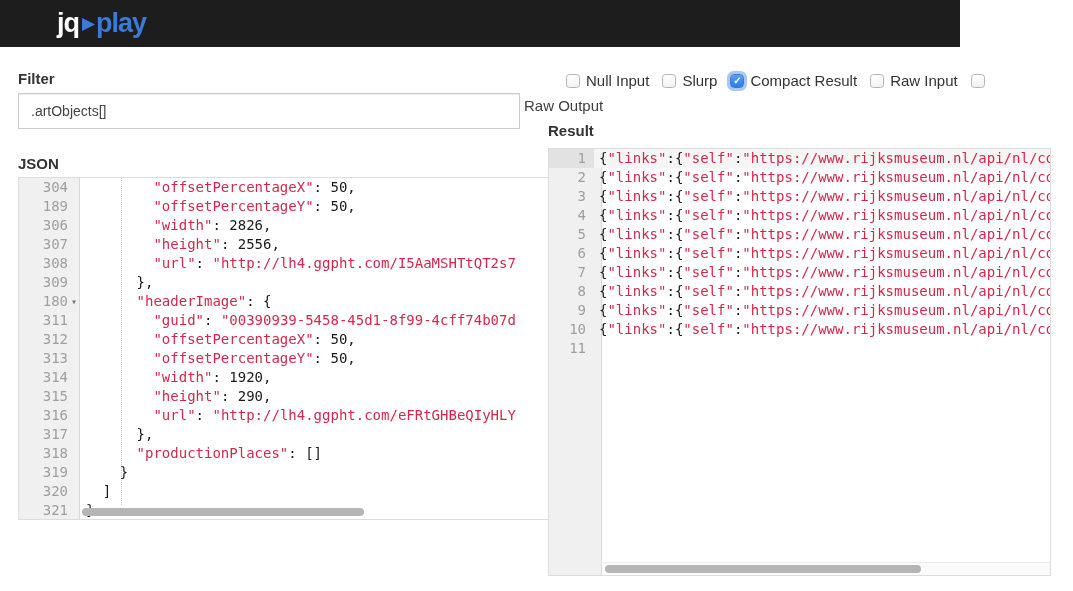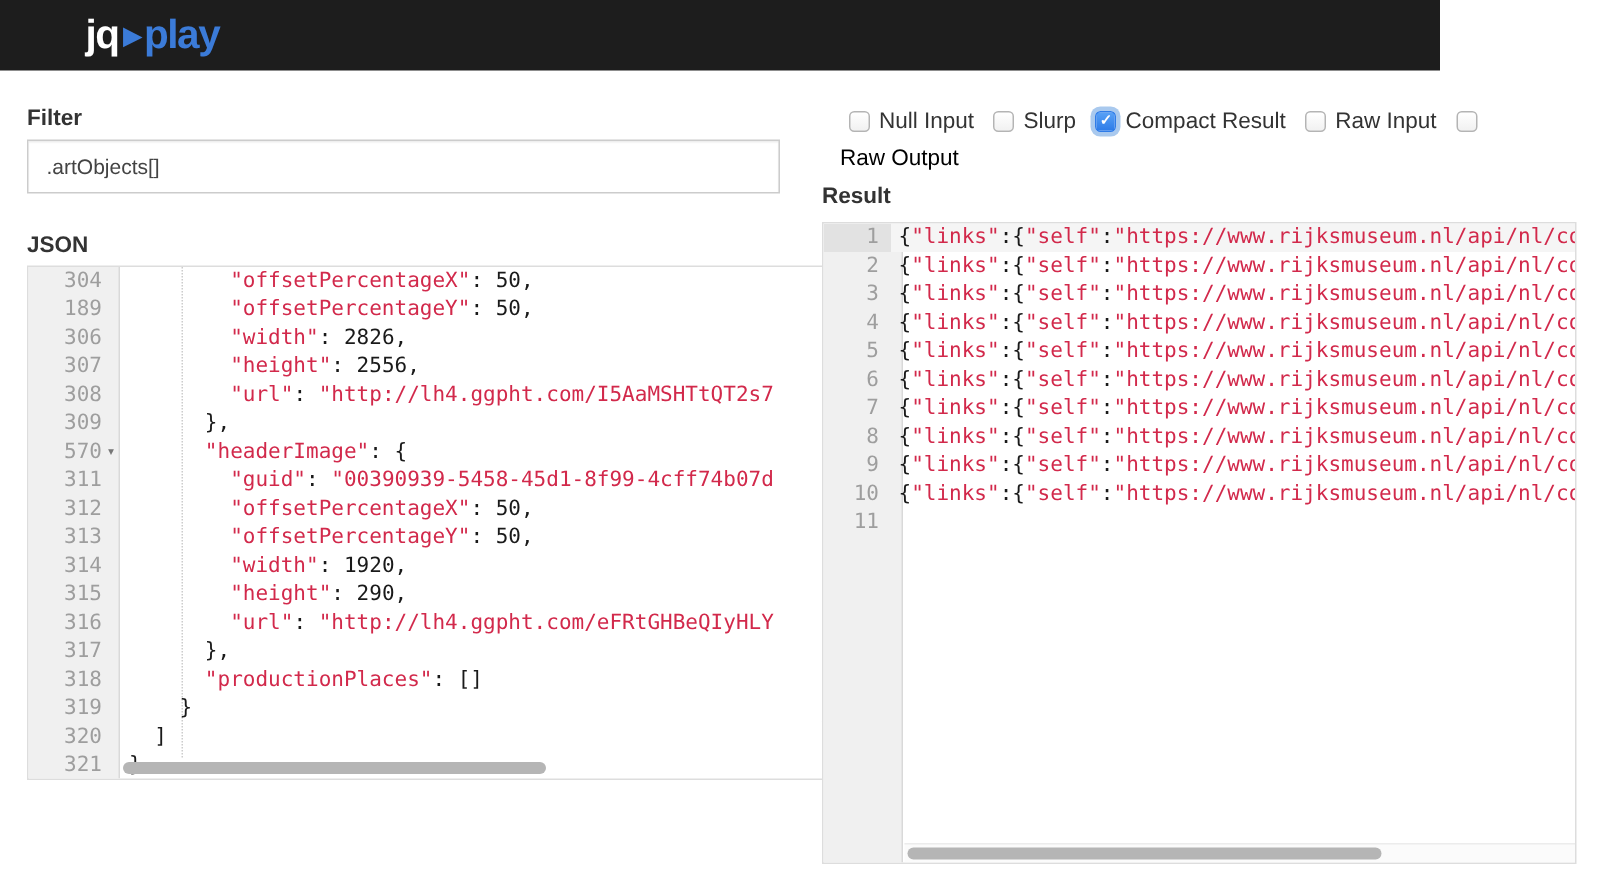--- a/index.html
+++ b/index.html
@@ -14,21 +14,21 @@
   .logo-tri  { color:#3b7bd8; font-size:17px; margin:0 1px 0 3px; line-height:1; }
   .logo-play { color:#3b7bd8; font-size:27px; font-weight:bold; letter-spacing:-1px; }
   .tagline { margin-left:14px; font-size:13px; color:#8f8f8f; padding-top:6px; }
   .tagline a { color:#4c7fbe; text-decoration:none; }
 
   
   .hd { position:absolute; font-size:15px; font-weight:bold; color:#333; }
   #filter-heading { left:18px;  top:70px;  }
   #json-heading   { left:18px;  top:155px; }
   #result-heading { left:548px; top:122px; }
-  #raw-output-label { position:absolute; left:560px; top:97px; font-size:15px; color:#000000; }
+  #raw-output-label { position:absolute; left:524px; top:97px; font-size:15px; color:#404040; }
 
   
   #filter-input { position:absolute; left:18px; top:93px; width:502px; height:36px;
                   border:1px solid #ccc; border-radius:0; padding:6px 12px;
                   font-size:14px; color:#444; background:#fff;
                   box-shadow:inset 0 1px 1px rgba(0,0,0,.075); outline:none;
                   font-family:"Liberation Sans",sans-serif; }
 
   
   #options-bar { position:absolute; left:566px; top:72px; display:flex;
@@ -123,21 +123,21 @@
         <span class="cm-ln">308</span>
         <span class="cm-fold"></span>
         <span class="cm-code">        <span class="tk-s">"url"</span><span class="tk-p">: </span><span class="tk-s">"http://lh4.ggpht.com/I5AaMSHTtQT2s7</span></span>
       </div>
       <div class="cm-row">
         <span class="cm-ln">309</span>
         <span class="cm-fold"></span>
         <span class="cm-code">      <span class="tk-p">},</span></span>
       </div>
       <div class="cm-row">
-        <span class="cm-ln">570</span>
+        <span class="cm-ln">180</span>
         <span class="cm-fold">▾</span>
         <span class="cm-code">      <span class="tk-s">"headerImage"</span><span class="tk-p">: {</span></span>
       </div>
       <div class="cm-row">
         <span class="cm-ln">311</span>
         <span class="cm-fold"></span>
         <span class="cm-code">        <span class="tk-s">"guid"</span><span class="tk-p">: </span><span class="tk-s">"00390939-5458-45d1-8f99-4cff74b07d</span></span>
       </div>
       <div class="cm-row">
         <span class="cm-ln">312</span>

